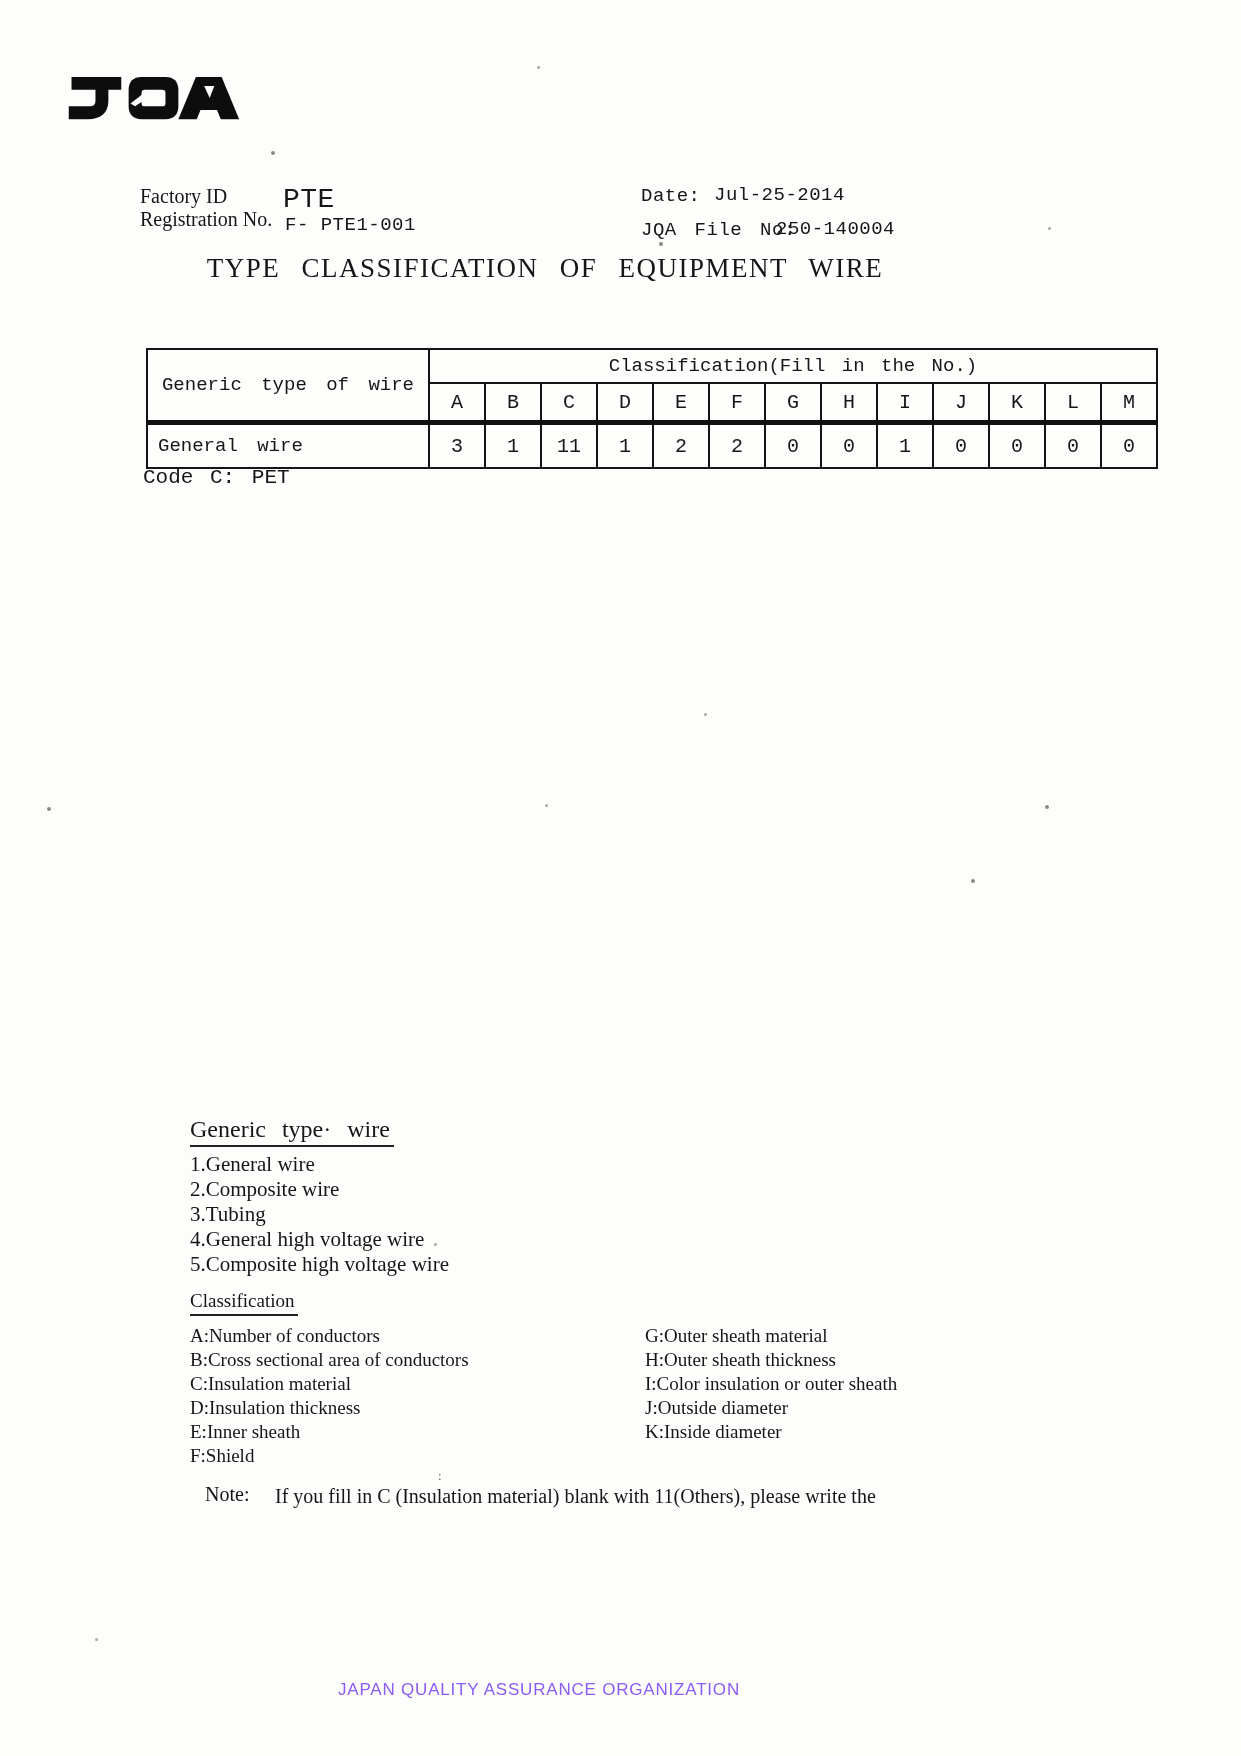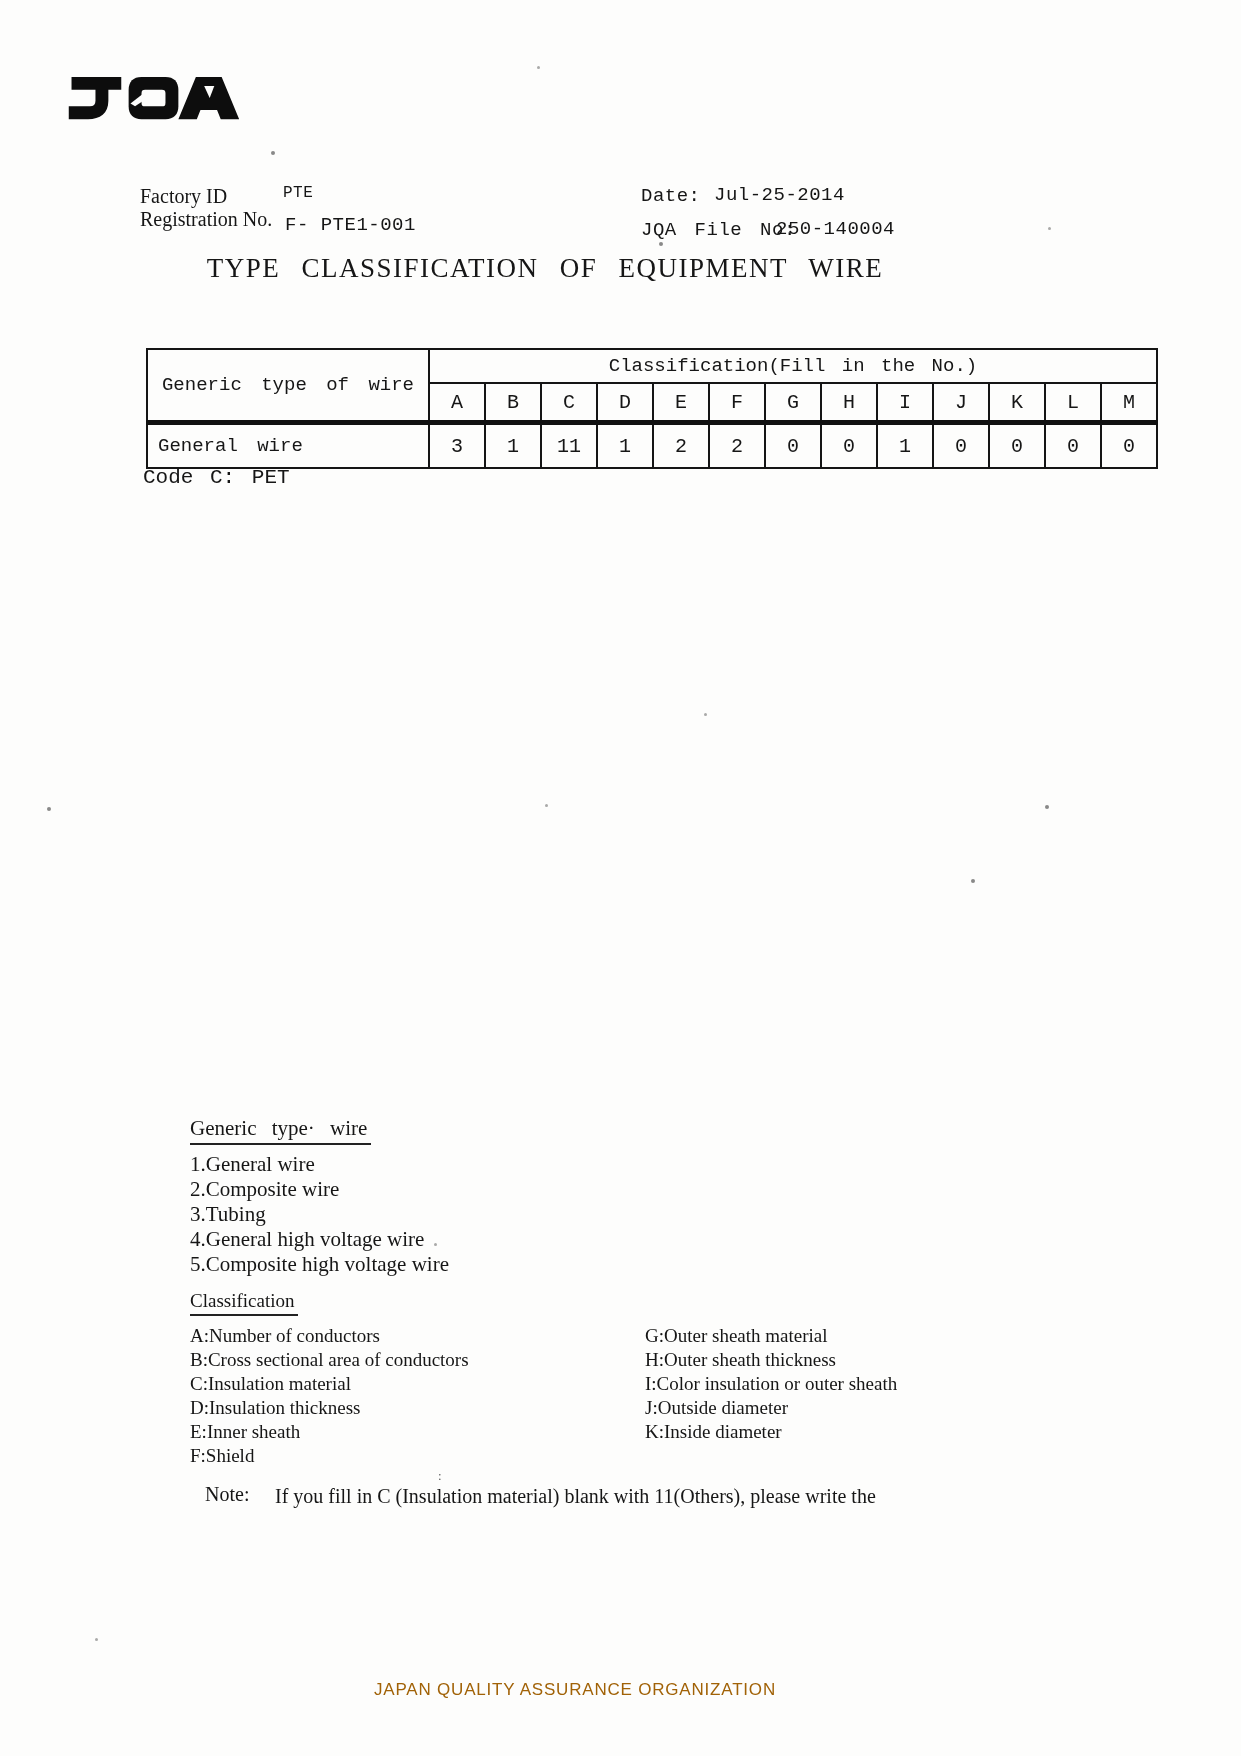--- a/index.html
+++ b/index.html
@@ -40,37 +40,37 @@
   td.grouphead{font-size:19px;word-spacing:5px;height:32px;}
   tr.letters td{font-size:20px;height:36px;}
   tr.data td{font-size:20px;height:42px;border-top:5px solid #111;}
   tr.data td.rowlabel{text-align:left;padding-left:10px;font-size:19px;word-spacing:8px;}
 
   
   .code-line{left:143px;top:466px;font-size:21px;word-spacing:4px;}
 
   
   .sec-heading{
-    font-size:21px;border-bottom:2px solid #222;padding:0 4px 2px 0;
+    font-size:24px;border-bottom:2px solid #222;padding:0 4px 2px 0;
     display:inline-block;
   }
   .list-item{display:block;white-space:pre;}
   .generic-list{left:190px;top:1152px;font-size:21px;line-height:25px;}
   .cls-list{font-size:19px;line-height:24px;}
 
   
   .note-label{left:205px;top:1483px;font-size:20px;}
   .note-lines{left:275px;top:1483px;font-size:20px;line-height:27px;}
   .note-lines .list-item{white-space:pre;}
   .note-gap{margin-top:6px;}
 
   
   .footer{
     left:0;top:1680px;width:1078px;text-align:center;
-    font-size:17px;letter-spacing:.8px;color:#a16207;margin-left:36px;
+    font-size:17px;letter-spacing:.8px;color:#8b5cf6;
   }
 
   
   .speck{
     position:absolute;width:4px;height:4px;border-radius:50%;
     background:#2a2a2a;opacity:.55;
   }
   .speck.small{width:3px;height:3px;opacity:.4;}
   .speck-colon{
     position:absolute;font-size:13px;color:#333;opacity:.8;
@@ -84,21 +84,21 @@
 <svg class="abs logo" width="175" height="58" viewBox="0 0 190 56" role="img" aria-label="JQA">
   <path d="M6 4 H60 V18 H46 V30 C46 44 37 50 24 50 H3 V36 H26 C30 36 32 34 32 30 V18 H6 Z" fill="#0d0d0d"></path>
   <path d="M82 4 H108 C117 4 122 9 122 18 V36 C122 45 117 50 108 50 H82 C73 50 68 45 68 36 V18 C68 9 73 4 82 4 Z" fill="#0d0d0d"></path>
   <path d="M86 18 H104 C107 18 108 19 108 22 V32 C108 35 107 36 104 36 H86 C83 36 82 35 82 32 V22 C82 19 83 18 86 18 Z" fill="#fdfdfc"></path>
   <polygon points="70,33 84,22 84,30 75,36" fill="#fdfdfc"></polygon>
   <path d="M122 50 L141 4 H169 L188 50 H168 L164 40 H146 L142 50 Z" fill="#0d0d0d"></path>
   <polygon points="150,14 161,14 156,27" fill="#fdfdfc"></polygon>
 </svg>
 
 <div class="abs serif meta-label" style="left:140px;top:185px;">Factory ID</div>
-<div class="abs mono meta-value" style="left:283px;top:184px;font-size:16px;">PTE</div>
+<div class="abs mono meta-value" style="left:283px;top:184px;font-size:28px;">PTE</div>
 
 <div class="abs serif meta-label" style="left:140px;top:208px;">Registration No.</div>
 <div class="abs mono meta-value" style="left:285px;top:214px;">F- PTE1-001</div>
 
 <div class="abs mono meta-value" style="left:641px;top:185px;">Date:</div>
 <div class="abs mono meta-value" style="left:714px;top:184px;">Jul-25-2014</div>
 
 <div class="abs mono meta-value" style="left:641px;top:219px;word-spacing:6px;">JQA File No:</div>
 <div class="abs mono meta-value" style="left:776px;top:218px;">250-140004</div>
 

